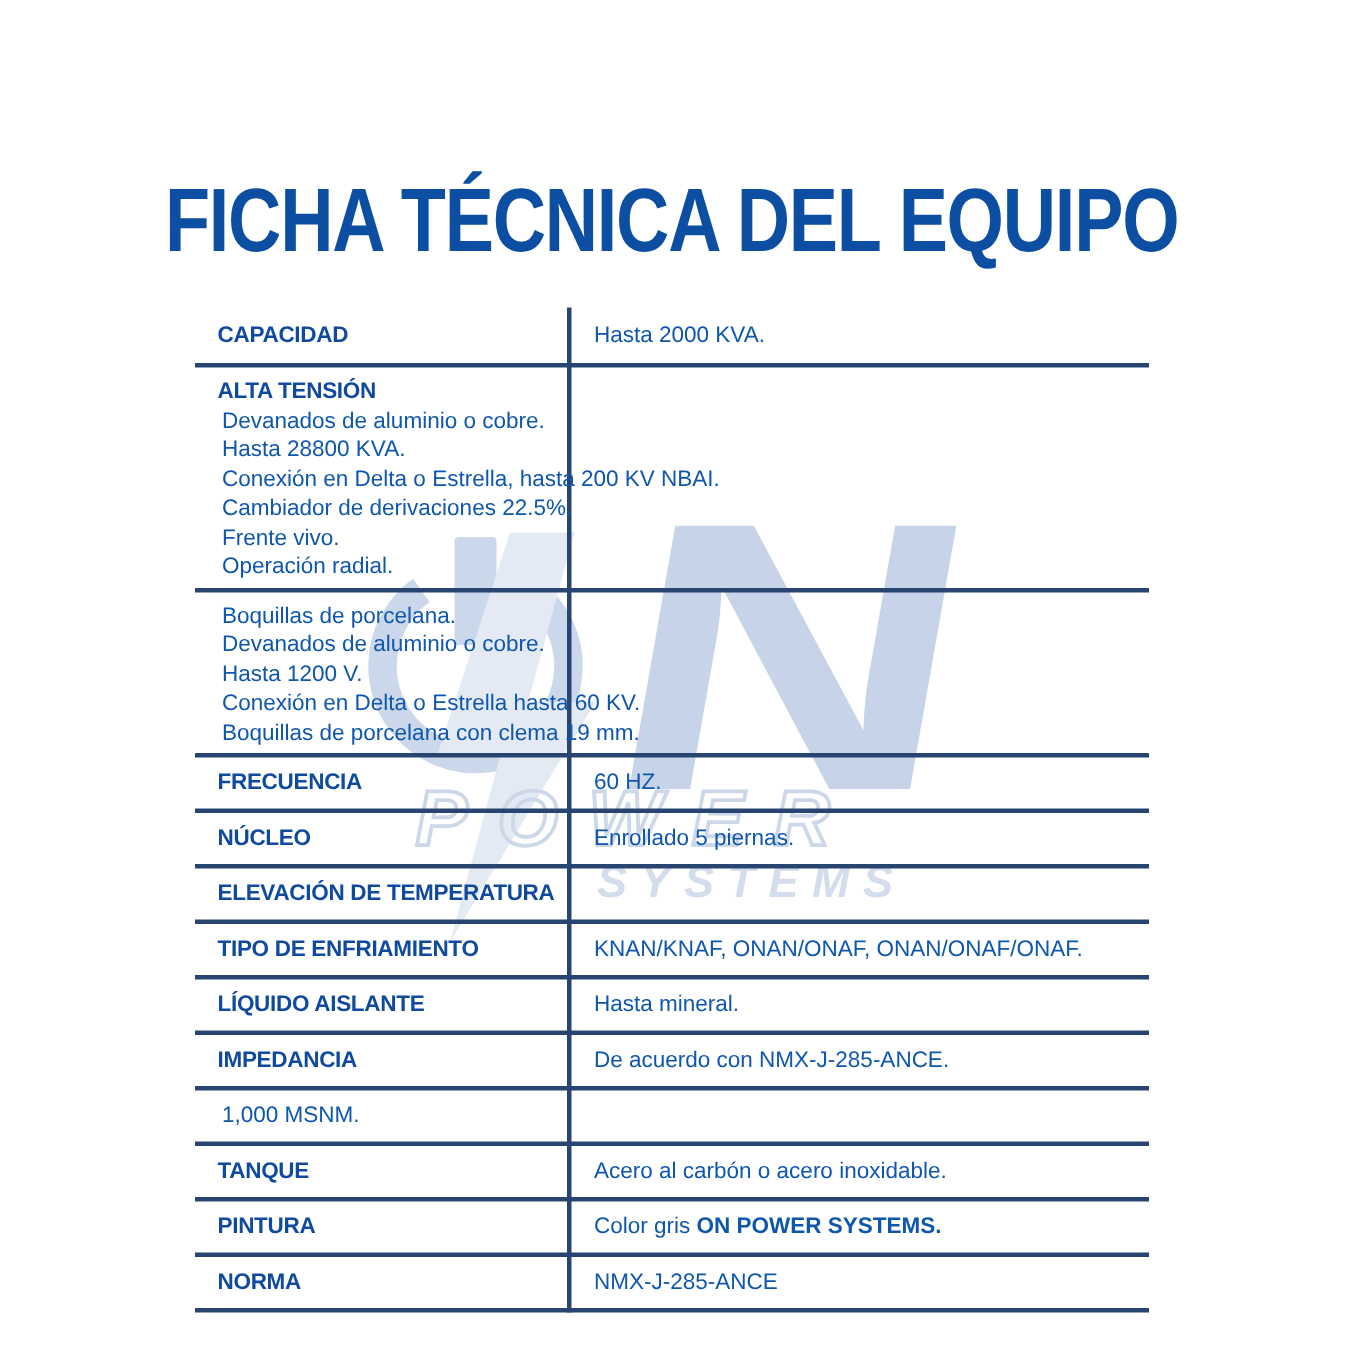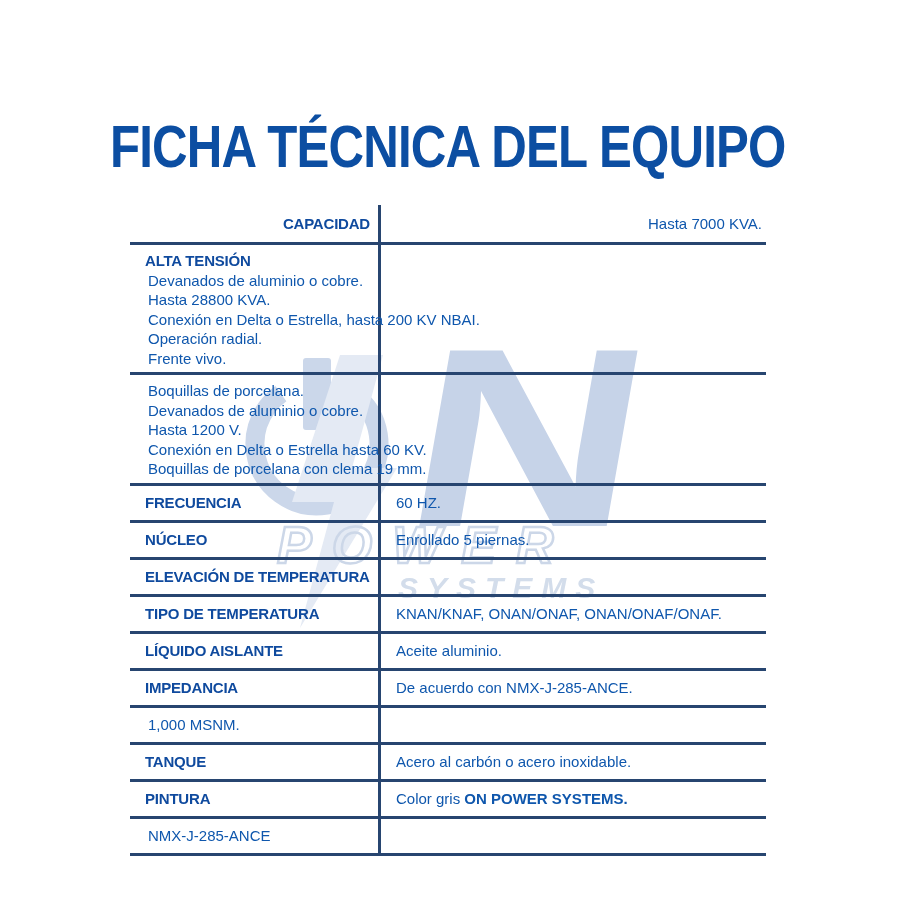--- a/index.html
+++ b/index.html
@@ -42,21 +42,21 @@
     width:3px;
     background:#274570;
   }
   .row {
     display:flex;
     align-items:center;
     min-height:34px;
     border-bottom:3px solid #274570;
     position:relative;
   }
-  .row.first { min-height:37px;text-align:right; }
+  .row.first { min-height:37px; }
   .row.multi {
     align-items:flex-start;
     padding-top:6px;
     padding-bottom:4px;
     flex-direction:column;
   }
   .label-cell {
     flex:none;
     width:248px;
     box-sizing:border-box;
@@ -96,31 +96,32 @@
 </svg>
 
 <h1 class="page-title">FICHA TÉCNICA DEL EQUIPO</h1>
 
 <div class="spec-table">
   <div class="v-divider"></div>
   <div id="table-body">
       <div class="row first">
         <div class="label-cell">CAPACIDAD</div>
         <div class="value-cell">
-          <div class="value-line">Hasta 7000 KVA.</div>
+          <div class="value-line">Hasta 2000 KVA.</div>
         </div>
       </div>
       <div class="row multi">
         <div class="label-cell">ALTA TENSIÓN</div>
         <div class="value-cell">
           <div class="value-line">Devanados de aluminio o cobre.</div>
           <div class="value-line">Hasta 28800 KVA.</div>
           <div class="value-line">Conexión en Delta o Estrella, hasta 200 KV NBAI.</div>
+          <div class="value-line">Cambiador de derivaciones 22.5%.</div>
+          <div class="value-line">Frente vivo.</div>
           <div class="value-line">Operación radial.</div>
-          <div class="value-line">Frente vivo.</div>
         </div>
       </div>
       <div class="row multi">
         <div class="value-cell">
           <div class="value-line">Boquillas de porcelana.</div>
           <div class="value-line">Devanados de aluminio o cobre.</div>
           <div class="value-line">Hasta 1200 V.</div>
           <div class="value-line">Conexión en Delta o Estrella hasta 60 KV.</div>
           <div class="value-line">Boquillas de porcelana con clema 19 mm.</div>
         </div>
@@ -134,29 +135,29 @@
       <div class="row">
         <div class="label-cell">NÚCLEO</div>
         <div class="value-cell">
           <div class="value-line">Enrollado 5 piernas.</div>
         </div>
       </div>
       <div class="row">
         <div class="label-cell">ELEVACIÓN DE TEMPERATURA</div>
       </div>
       <div class="row">
-        <div class="label-cell">TIPO DE TEMPERATURA</div>
+        <div class="label-cell">TIPO DE ENFRIAMIENTO</div>
         <div class="value-cell">
           <div class="value-line">KNAN/KNAF, ONAN/ONAF, ONAN/ONAF/ONAF.</div>
         </div>
       </div>
       <div class="row">
         <div class="label-cell">LÍQUIDO AISLANTE</div>
         <div class="value-cell">
-          <div class="value-line">Aceite aluminio.</div>
+          <div class="value-line">Hasta mineral.</div>
         </div>
       </div>
       <div class="row">
         <div class="label-cell">IMPEDANCIA</div>
         <div class="value-cell">
           <div class="value-line">De acuerdo con NMX-J-285-ANCE.</div>
         </div>
       </div>
       <div class="row">
         <div class="value-cell">
@@ -169,18 +170,19 @@
           <div class="value-line">Acero al carbón o acero inoxidable.</div>
         </div>
       </div>
       <div class="row">
         <div class="label-cell">PINTURA</div>
         <div class="value-cell">
           <div class="value-line"><span>Color gris </span><span class="value-bold">ON POWER SYSTEMS.</span></div>
         </div>
       </div>
       <div class="row">
+        <div class="label-cell">NORMA</div>
         <div class="value-cell">
           <div class="value-line">NMX-J-285-ANCE</div>
         </div>
       </div>
     </div>
 </div>
 
 </body></html>

